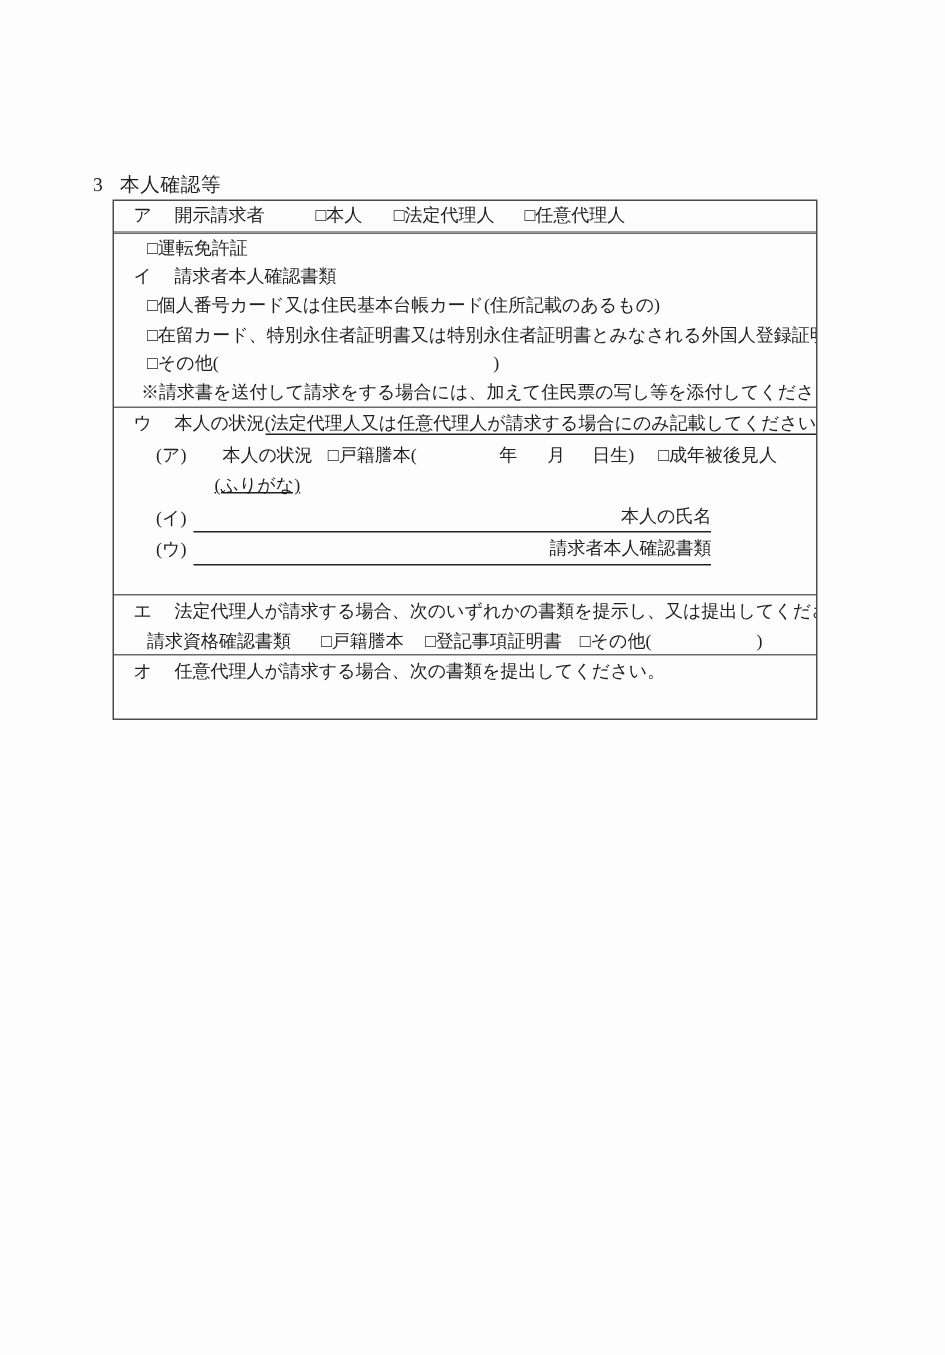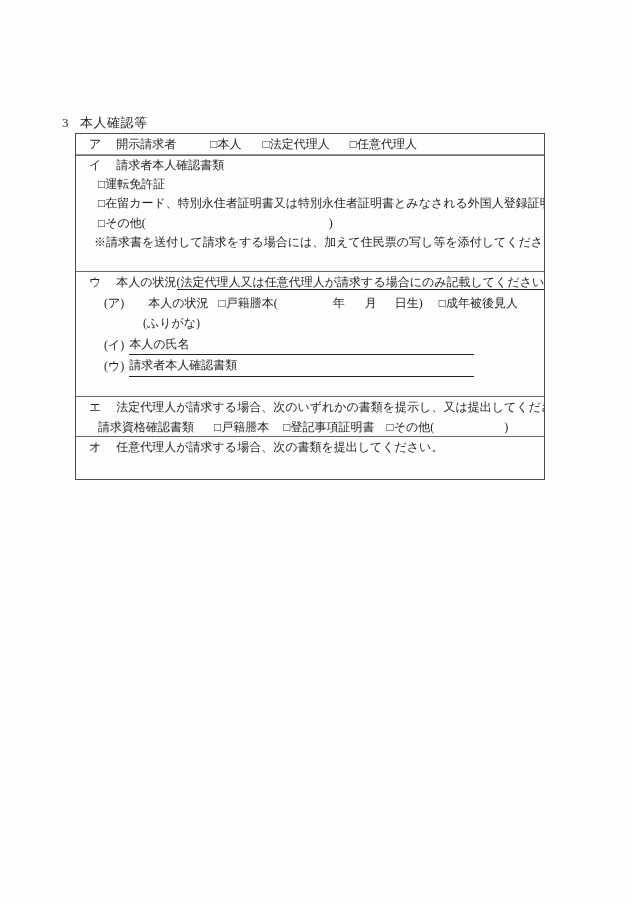--- a/index.html
+++ b/index.html
@@ -22,44 +22,44 @@
     position: absolute; left: 75px; top: 133px;
     width: 470px; height: 347px;
     border: 1px solid #4d4d4d;
     box-sizing: border-box;
     background: #fdfdfd;
     font-size: 12px;
     overflow: hidden;
   }
   .sec { box-sizing: border-box; overflow: hidden; }
   .sec + .sec { border-top: 1px solid #6a6a6a; }
-  .sec-a { height: 21px; line-height: 21px; border-bottom: 1px solid #9a9a9a; }
+  .sec-a { height: 21px; line-height: 21px; border-bottom: 1px solid #9a9a9a; font-family: Liberation Mono, monospace; }
   .sec-i { height: 116px; line-height: 19.2px; }
   .sec-u { height: 125px; line-height: 20.6px; }
   .sec-e { height: 40px;  line-height: 20px; }
   .sec-o { height: 41px;  line-height: 20.5px; }
   .line { white-space: nowrap; }
   .pl13 { padding-left: 13px; }
   .pl18 { padding-left: 18px; }
   .pl22 { padding-left: 22px; }
   .pl28 { padding-left: 28px; }
-  .pl67 { padding-left: 67px; }
+  .pl67 { padding-left: 67px; text-decoration: underline; }
   .pl138 { padding-left: 138px; }
   .t { display: inline; }
   .letter { display: inline-block; min-width: 12px; }
   .g { display: inline-block; height: 1px; vertical-align: baseline; }
   .underlined { border-bottom: 1px solid #222; padding-bottom: 0px; }
   .fill-line {
     display: inline-block;
     border-bottom: 1px solid #222;
     width: 345px;
     vertical-align: bottom;
     line-height: inherit;
   }
-  .ml5 { margin-left: 5px; }  .ml6 { margin-left: 24px; }
+  .ml5 { margin-left: 5px; text-align: right; }  .ml6 { margin-left: 24px; }
   .ml10 { margin-left: 10px; } .ml12 { margin-left: 12px; }
   .ml13 { margin-left: 13px; } .ml14 { margin-left: 14px; }
   .ml15 { margin-left: 15px; } .ml16 { margin-left: 16px; }
   .ml20 { margin-left: 20px; } .ml21 { margin-left: 21px; }
   .ml34 { margin-left: 34px; }
 </style>
 </head>
 <body>
 
 <div class="page">
@@ -68,25 +68,28 @@
     <span class="num">3</span><span>本人確認等</span>
   </div>
 
   <div class="form-table">
 
     <div class="sec sec-a line pl13">
       <span class="t letter">ア</span><span class="t ml15">開示請求者</span><span class="t ml34">□本人</span><span class="t ml21">□法定代理人</span><span class="t ml20">□任意代理人</span>
     </div>
 
     <div class="sec sec-i">
+      <div class="line pl22">
+        <span class="t">□運転免許証</span>
+      </div>
       <div class="line pl13">
         <span class="t letter">イ</span><span class="t ml15">請求者本人確認書類</span>
       </div>
       <div class="line pl22">
-        <span class="t">□運転免許証</span>
+        <span class="t">□個人番号カード又は住民基本台帳カード(住所記載のあるもの)</span>
       </div>
       <div class="line pl22">
         <span class="t">□在留カード、特別永住者証明書又は特別永住者証明書とみなされる外国人登録証明書</span>
       </div>
       <div class="line pl22">
         <span class="t">□その他(</span><span class="g" style="width:183px"></span><span class="t">)</span>
       </div>
       <div class="line pl18">
         <span class="t">※請求書を送付して請求をする場合には、加えて住民票の写し等を添付してください。</span>
       </div>

